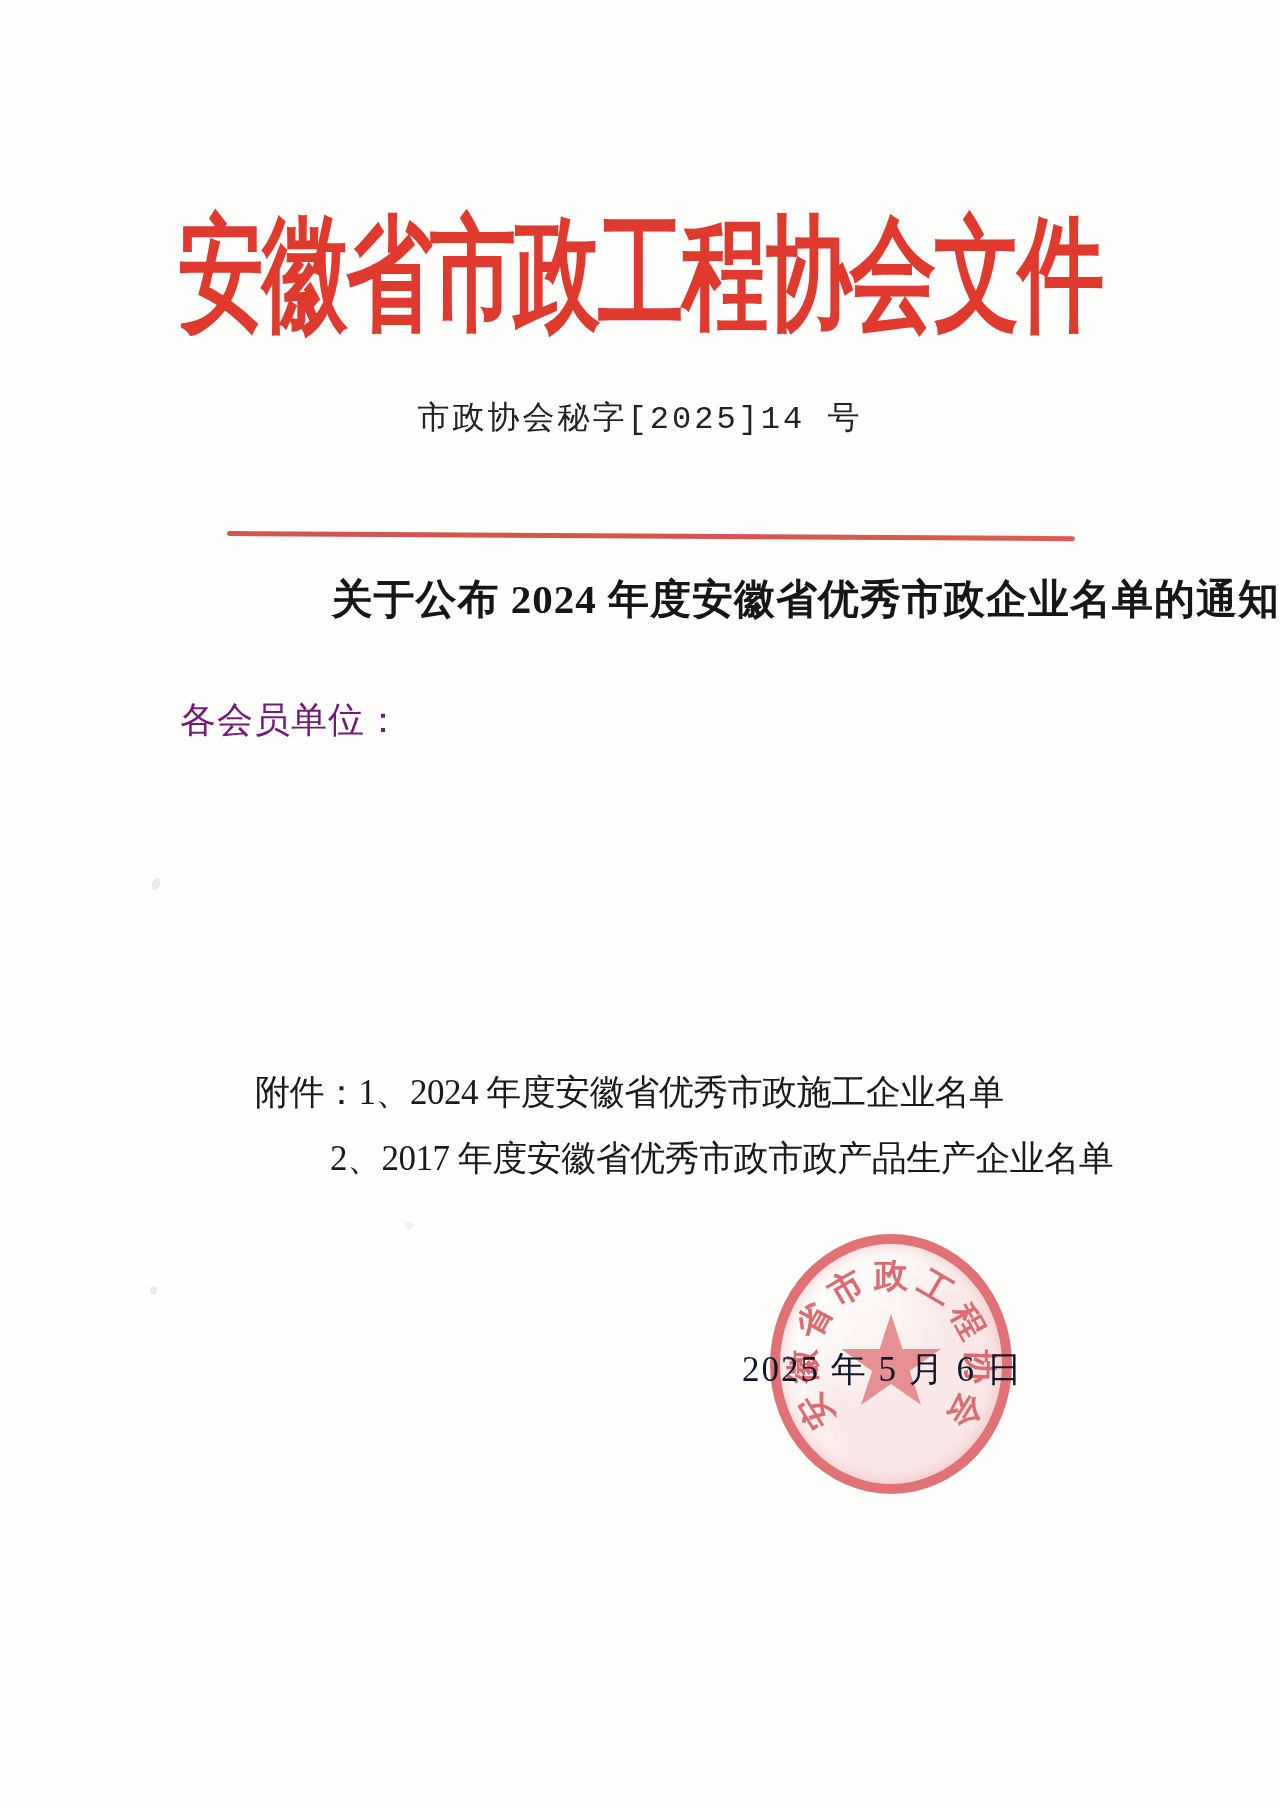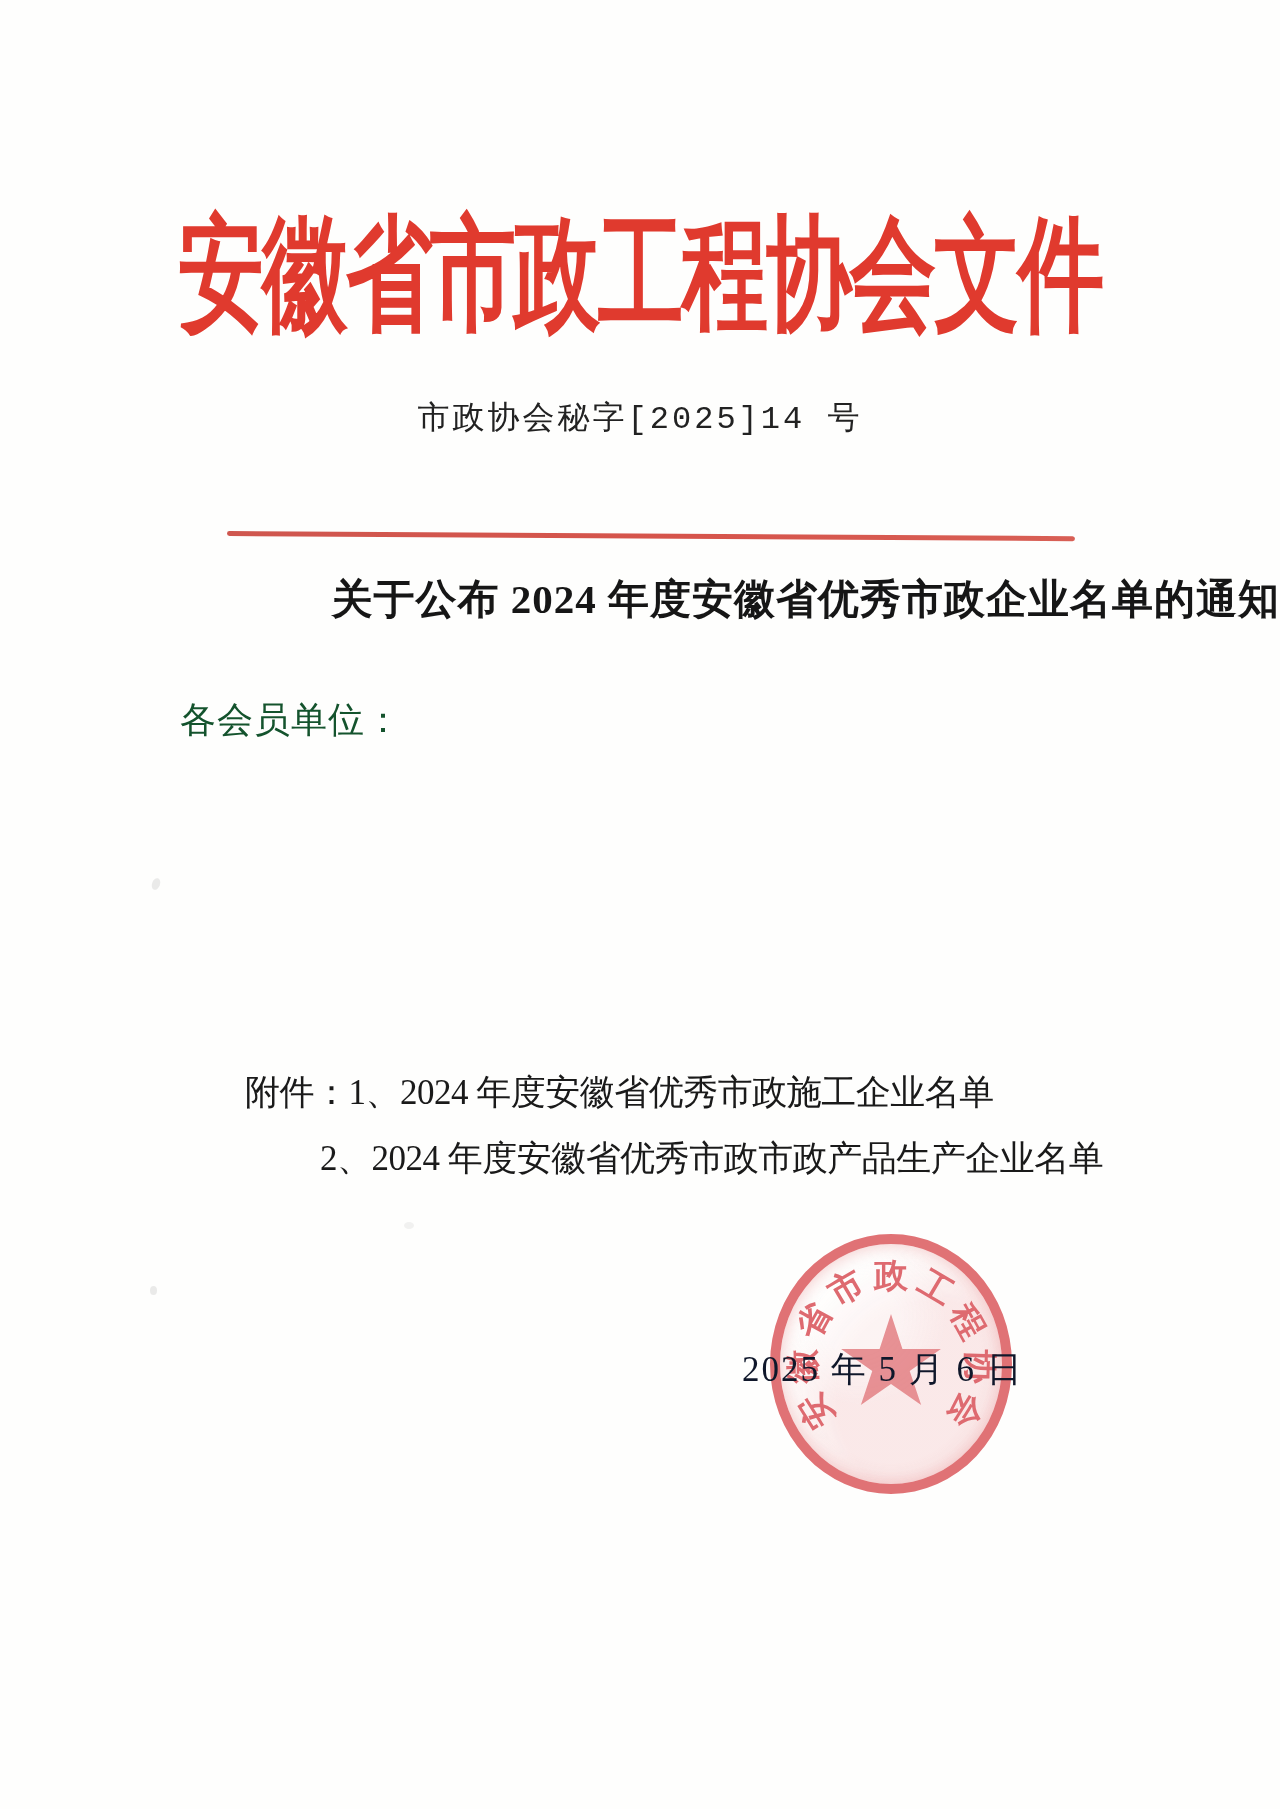--- a/index.html
+++ b/index.html
@@ -76,21 +76,21 @@
     white-space: nowrap;
   }
 
   
   .salutation {
     position: absolute;
     top: 696px;
     left: 180px;
     font-size: 36px;
     letter-spacing: 1px;
-    color: #14532d;
+    color: #701a75;
     text-align: center;
   }
 
   
   .body-text {
     position: absolute;
     top: 748px;
     left: 180px;
     width: 920px;
     font-size: 34px;
@@ -110,20 +110,21 @@
     top: 1060px;
     left: 245px;
     font-size: 35px;
     letter-spacing: -0.5px;
     color: #1a1a1a;
   }
   .attachments .att-line {
     height: 66px;
     line-height: 66px;
     white-space: nowrap;
+    margin-left: 10px;
   }
   .attachments .att-line.second { padding-left: 75px; }
 
   
   .stamp {
     position: absolute;
     left: 770px;
     top: 1234px;
     width: 242px;
     height: 260px;
@@ -203,21 +204,21 @@
 
   <div class="red-divider"></div>
 
   <h2 class="notice-title">关于公布 2024 年度安徽省优秀市政企业名单的通知</h2>
 
   <div class="salutation">各会员单位：</div>
 
 
   <div class="attachments">
     <div class="att-line">附件：1、2024 年度安徽省优秀市政施工企业名单</div>
-    <div class="att-line second">2、2024 年度安徽省优秀市政市政产品生产企业名单</div>
+    <div class="att-line second">2、2017 年度安徽省优秀市政市政产品生产企业名单</div>
   </div>
 
   <div class="stamp">
     <div class="ring"></div>
     <div class="arc-text">
         <span style="transform: rotate(-122deg) translateY(-88px);">安</span>
         <span style="transform: rotate(-91.5deg) translateY(-88px);">徽</span>
         <span style="transform: rotate(-61deg) translateY(-88px);">省</span>
         <span style="transform: rotate(-30.5deg) translateY(-88px);">市</span>
         <span style="transform: rotate(0deg) translateY(-88px);">政</span>

